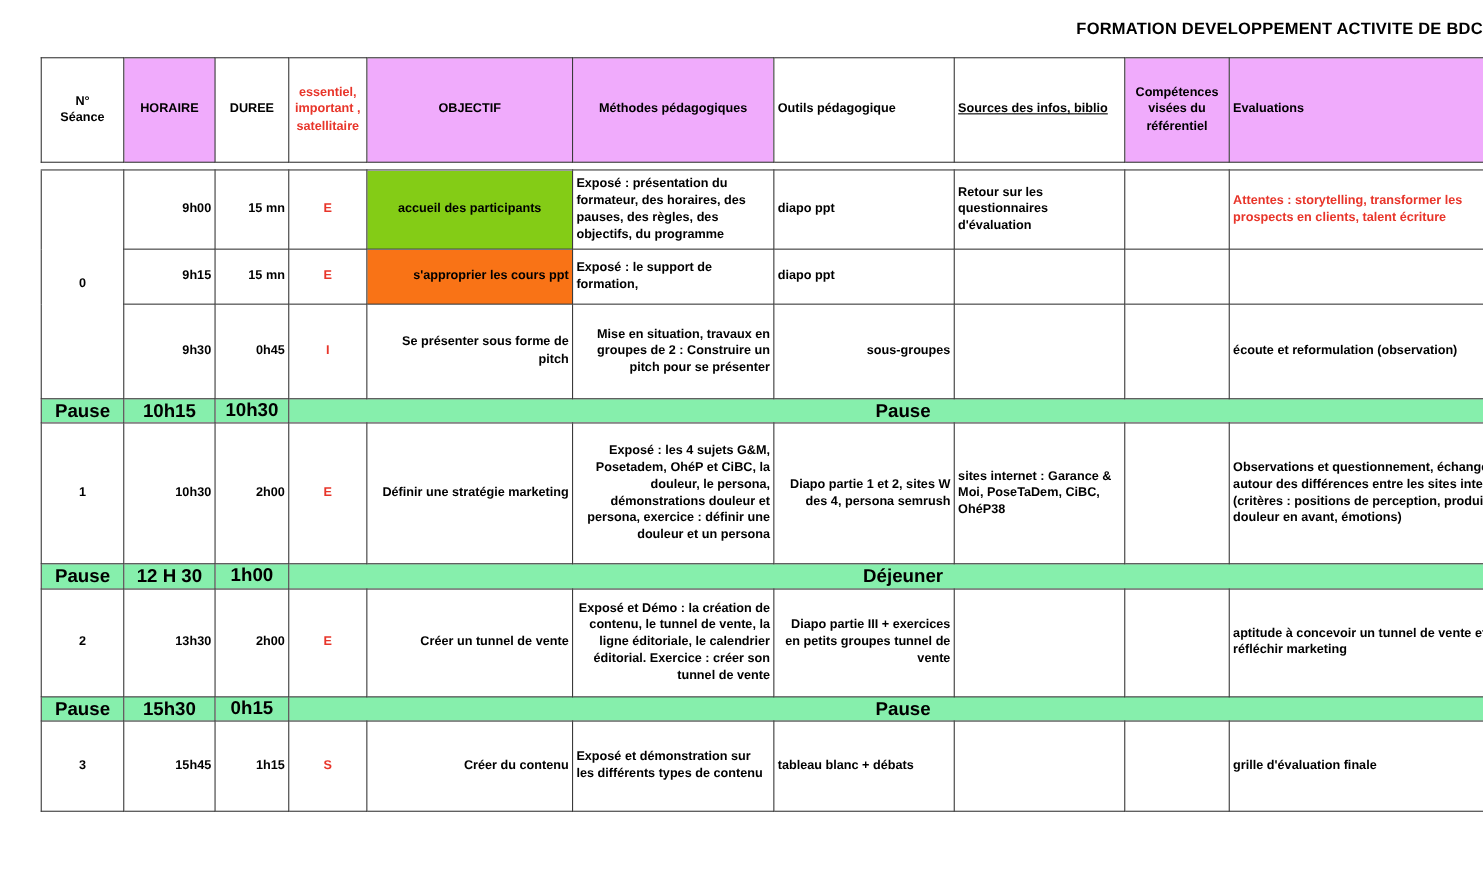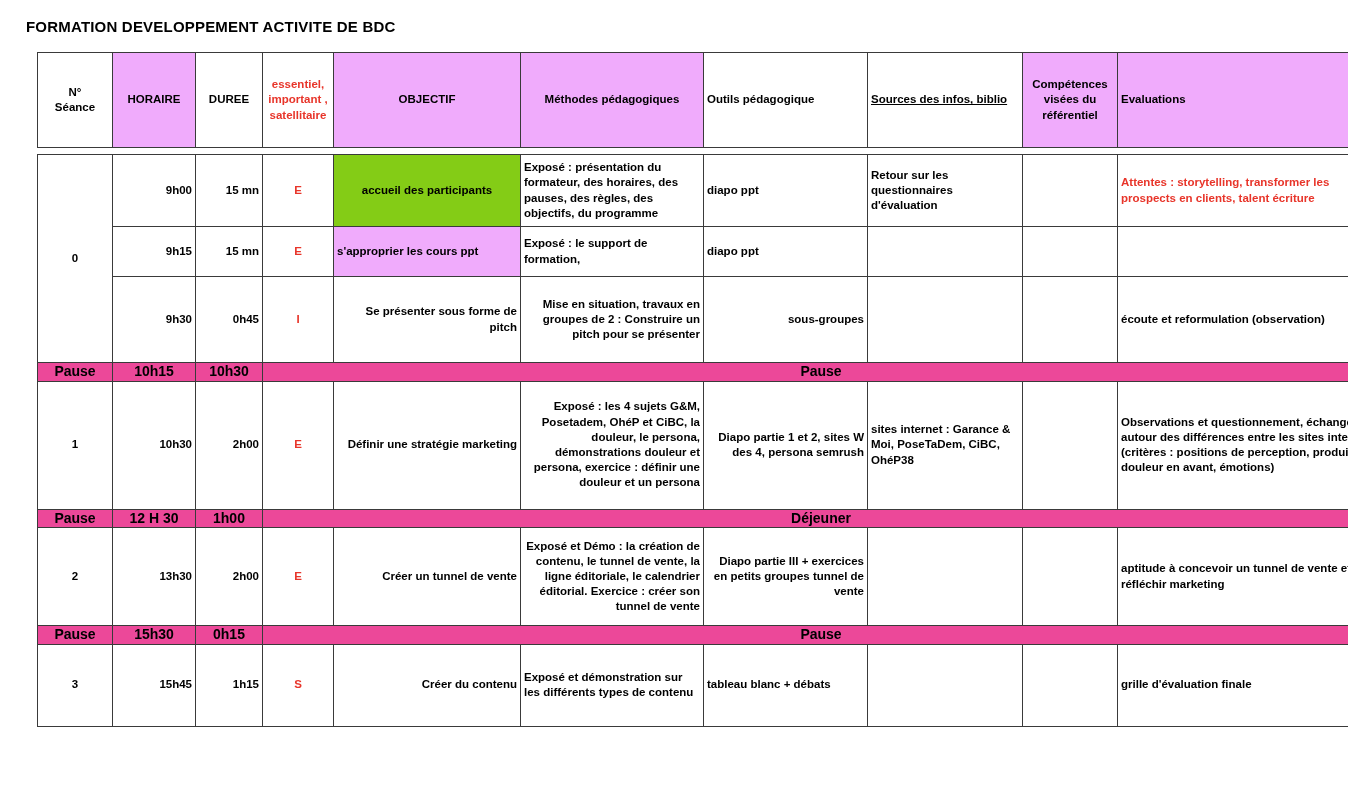--- a/index.html
+++ b/index.html
@@ -8,21 +8,21 @@
     background: #ffffff;
   }
   body {
     width: 1348px;
     height: 800px;
     font-family: "Liberation Sans", sans-serif;
     color: #000000;
     overflow: hidden;
   }
   #page-title {
-    text-align: left;
+    text-align: right;
     font-size: 15px;
     font-weight: bold;
     letter-spacing: 0.2px;
     padding-top: 19px;
     padding-left: 26px;
     line-height: 1;
   }
   .table-wrap {
     position: absolute;
     left: 37px;
@@ -74,30 +74,30 @@
   }
 
   
   tbody td { background: #ffffff; font-weight: bold; }
   td.ctr { text-align: right; }
   td.lft { text-align: left; vertical-align: top; padding-top: 4px; }
   td.lft-mid { text-align: left; vertical-align: middle; }
   td.top { vertical-align: top; padding-top: 3px; }
   td.eis { text-align: center; color: #e8352a; font-weight: bold; font-size: 12px; }
   td.grey { background: #84cc16; text-align: center; vertical-align: top; padding-top: 5px; }
-  td.grey-mid { background: #f0abfc; text-align: left; vertical-align: middle; }
+  td.grey-mid { background: #f97316; text-align: right; vertical-align: middle; }
   td.red { color: #e8352a; text-align: left; vertical-align: top; padding-top: 4px; padding-left: 5px; }
   td.seance-no { text-align: center; vertical-align: middle; font-size: 11px; }
 
   
   tr.pause td {
-    background: #ec4899;
+    background: #86efac;
     height: 17px;
     text-align: center;
-    font-size: 14px;
+    font-size: 17px;
     font-weight: bold;
     padding: 0 2px;
     vertical-align: middle;
     line-height: 1.25;
   }
   tr.pause td.pause-dur { vertical-align: top; line-height: 1.15; }
   tr.pause td.pause-label { text-align: center; }
 </style>
 </head>
 <body>

